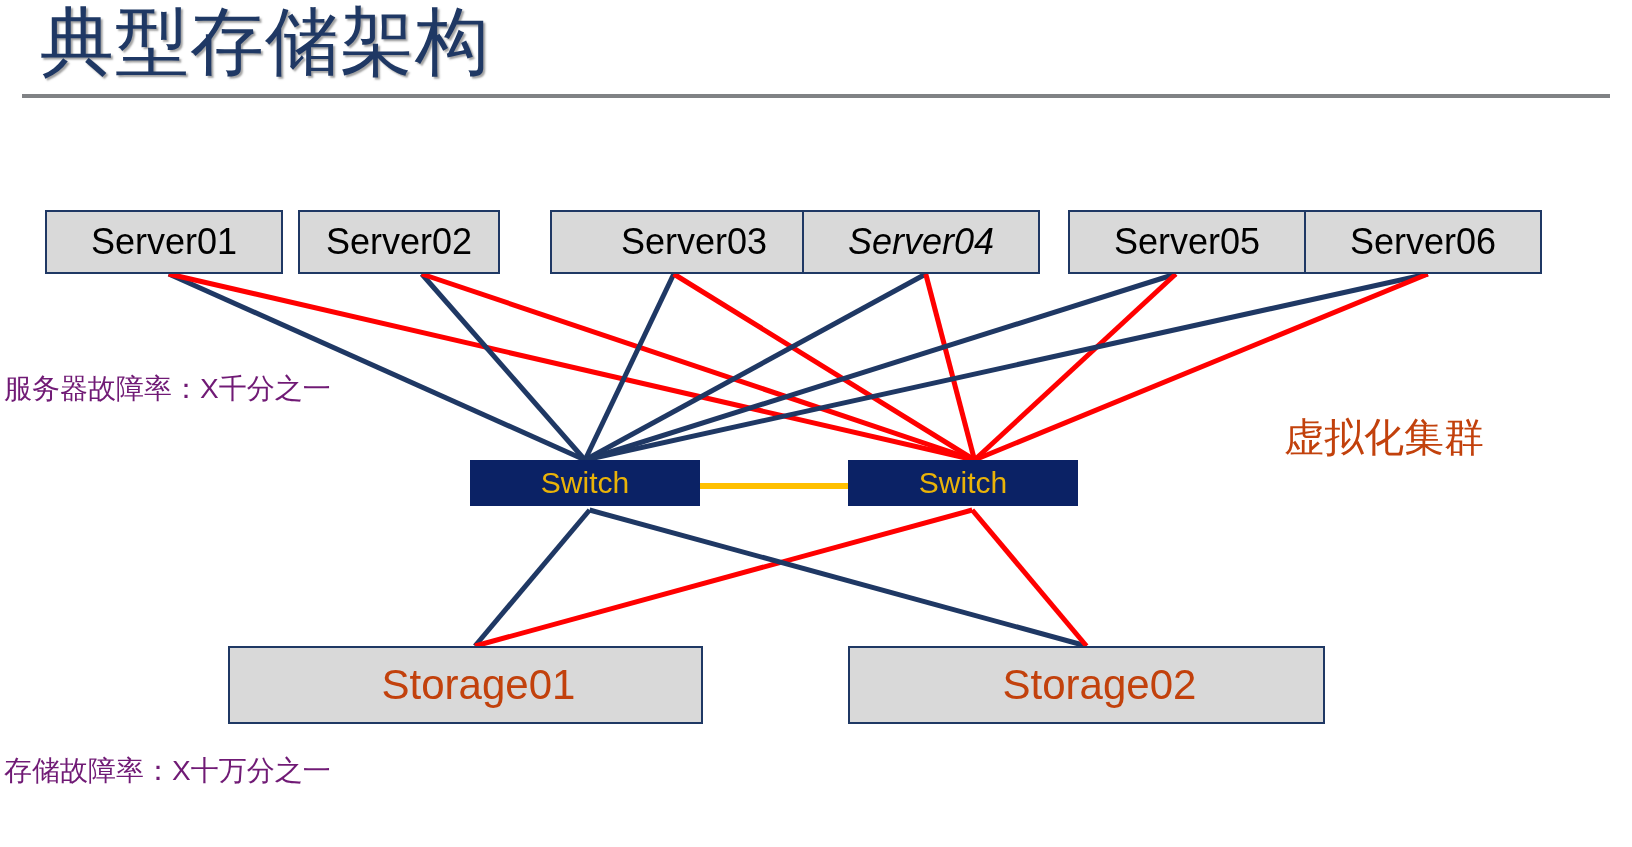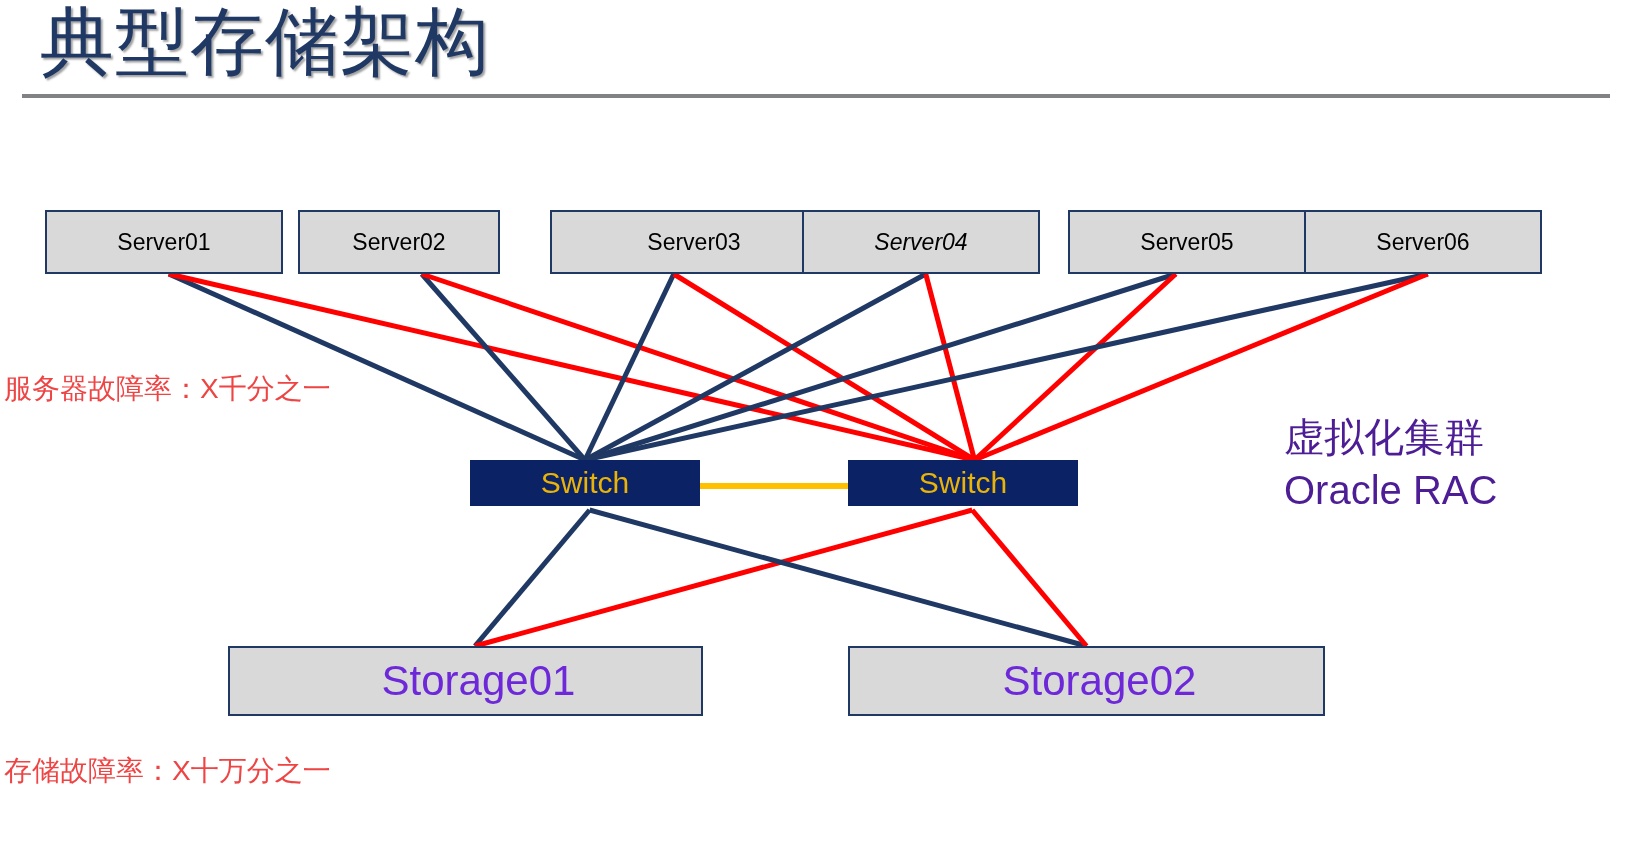--- a/index.html
+++ b/index.html
@@ -54,63 +54,63 @@
     position: absolute;
     box-sizing: border-box;
     display: flex;
     align-items: center;
     justify-content: center;
     text-align: center;
   }
   .node.server {
     background: #D9D9D9;
     border: 2px solid #1F3864;
-    font-size: 23px;
+    font-size: 36px;
     color: #000000;
     height: 64px;
   }
   .node.storage {
     background: #D9D9D9;
     border: 2px solid #1F3864;
     font-size: 42px;
-    color: #6d28d9;
-    height: 70px;
+    color: #c2410c;
+    height: 78px;
     padding-left: 26px;
   }
   .node.switch {
     background: #0B2265;
     border: none;
     font-size: 30px;
     color: #eab308;
     height: 46px;
   }
 
   
   .caption {
     position: absolute;
-    color: #ef4444;
+    color: #701a75;
     white-space: nowrap;
   }
   #caption-server-failure {
     left: 4px;
     top: 370px;
     font-size: 28px;
   }
   #caption-storage-failure {
     left: 4px;
     top: 752px;
     font-size: 28px;
   }
   #cluster-note {
     position: absolute;
     left: 1284px;
     top: 411px;
     font-size: 40px;
     line-height: 1.32;
-    color: #4c1d95;
+    color: #c2410c;
     white-space: nowrap;
   }
   #cluster-note > div { display: block; }
 </style>
 </head>
 <body>
 
 <div id="slide">
 
   <div id="slide-title">典型存储架构</div>
@@ -174,16 +174,15 @@
         <span>Storage02</span>
       </div>
     </div>
 
   <div class="caption" id="caption-server-failure">服务器故障率：X千分之一</div>
 
   <div class="caption" id="caption-storage-failure">存储故障率：X十万分之一</div>
 
   <div id="cluster-note">
     <div>虚拟化集群</div>
-    <div>Oracle RAC</div>
   </div>
 
 </div>
 
 </body></html>

